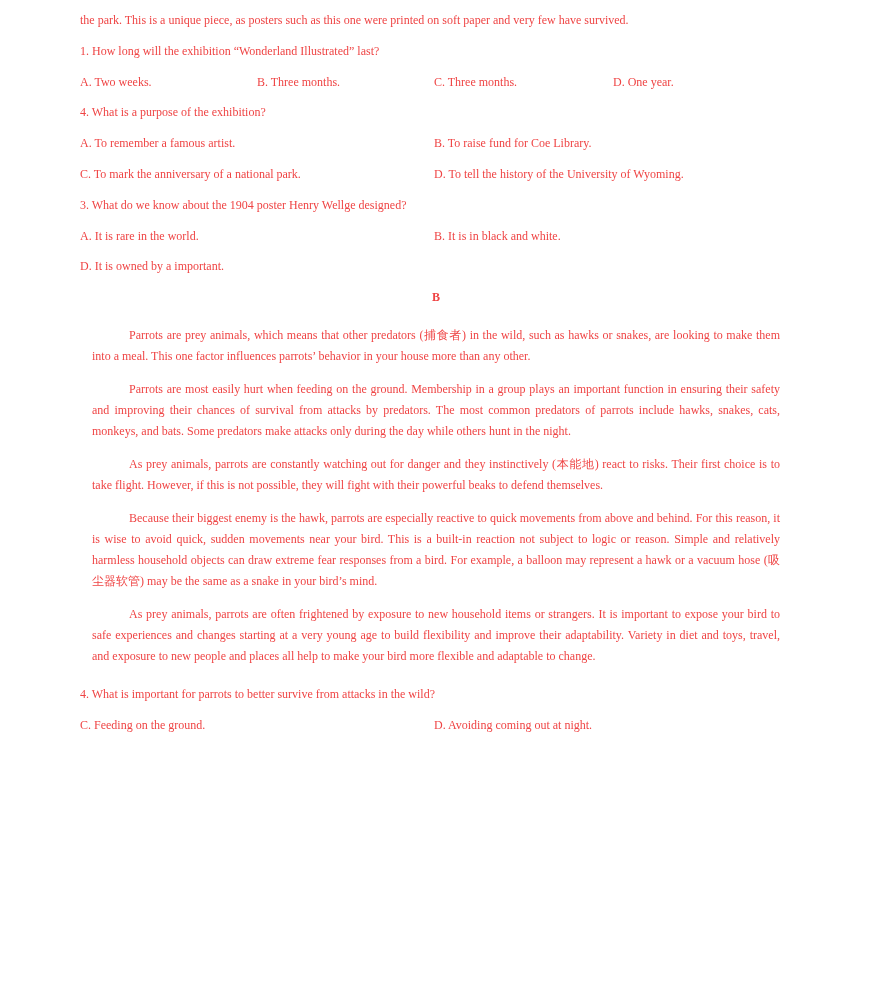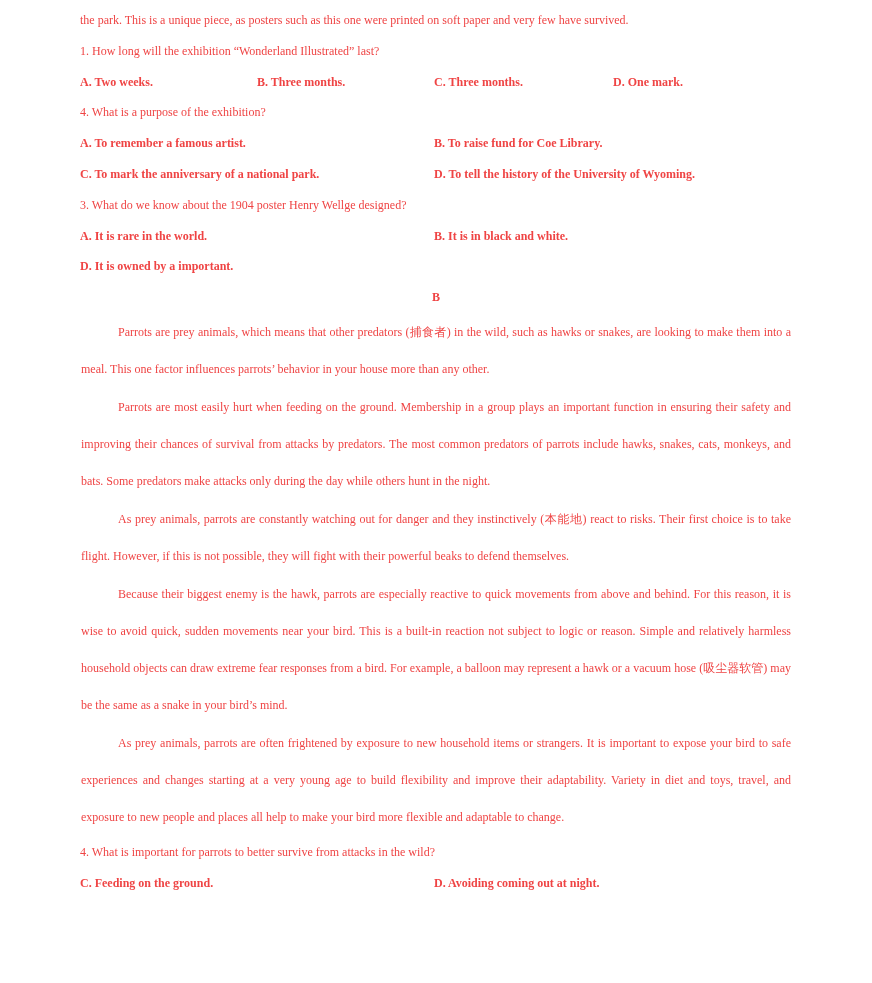--- a/index.html
+++ b/index.html
@@ -9,40 +9,40 @@
     box-sizing: border-box;
     padding: 5px 80px 0 80px;
     background: #ffffff;
     color: #ef4444;
     font-family: "Liberation Serif", "DejaVu Serif", serif;
     font-size: 12px;
     overflow: hidden;
   }
   .line { margin: 0; line-height: 30.8px; }
   .cont { text-align: justify; }
-  .para { margin: 1px; line-height: 37px; text-align: justify; text-indent: 37px; }
-  .opts { display: grid; line-height: 30.8px; font-weight: bold; }
+  .para { margin: 12px; line-height: 21px; text-align: justify; text-indent: 37px; }
+  .opts { display: grid; line-height: 30.8px; }
   .opts.four { grid-template-columns: 177px 177px 179px auto; }
   .opts.two  { grid-template-columns: 354px auto; }
   .opts span { white-space: nowrap; }
   .section { margin: 0; line-height: 30.8px; text-align: center; font-weight: bold; }
 </style>
 </head>
 <body>
 
 <div class="page">
 
   <p class="line cont">the park. This is a unique piece, as posters such as this one were printed on soft paper and very few have survived.</p>
 
   <p class="line">1. How long will the exhibition “Wonderland Illustrated” last?</p>
   <div class="opts four">
     <span>A. Two weeks.</span>
     <span>B. Three months.</span>
     <span>C. Three months.</span>
-    <span>D. One mark.</span>
+    <span>D. One year.</span>
   </div>
 
   <p class="line">4. What is a purpose of the exhibition?</p>
   <div class="opts two">
     <span>A. To remember a famous artist.</span>
     <span>B. To raise fund for Coe Library.</span>
   </div>
   <div class="opts two">
     <span>C. To mark the anniversary of a national park.</span>
     <span>D. To tell the history of the University of Wyoming.</span>

